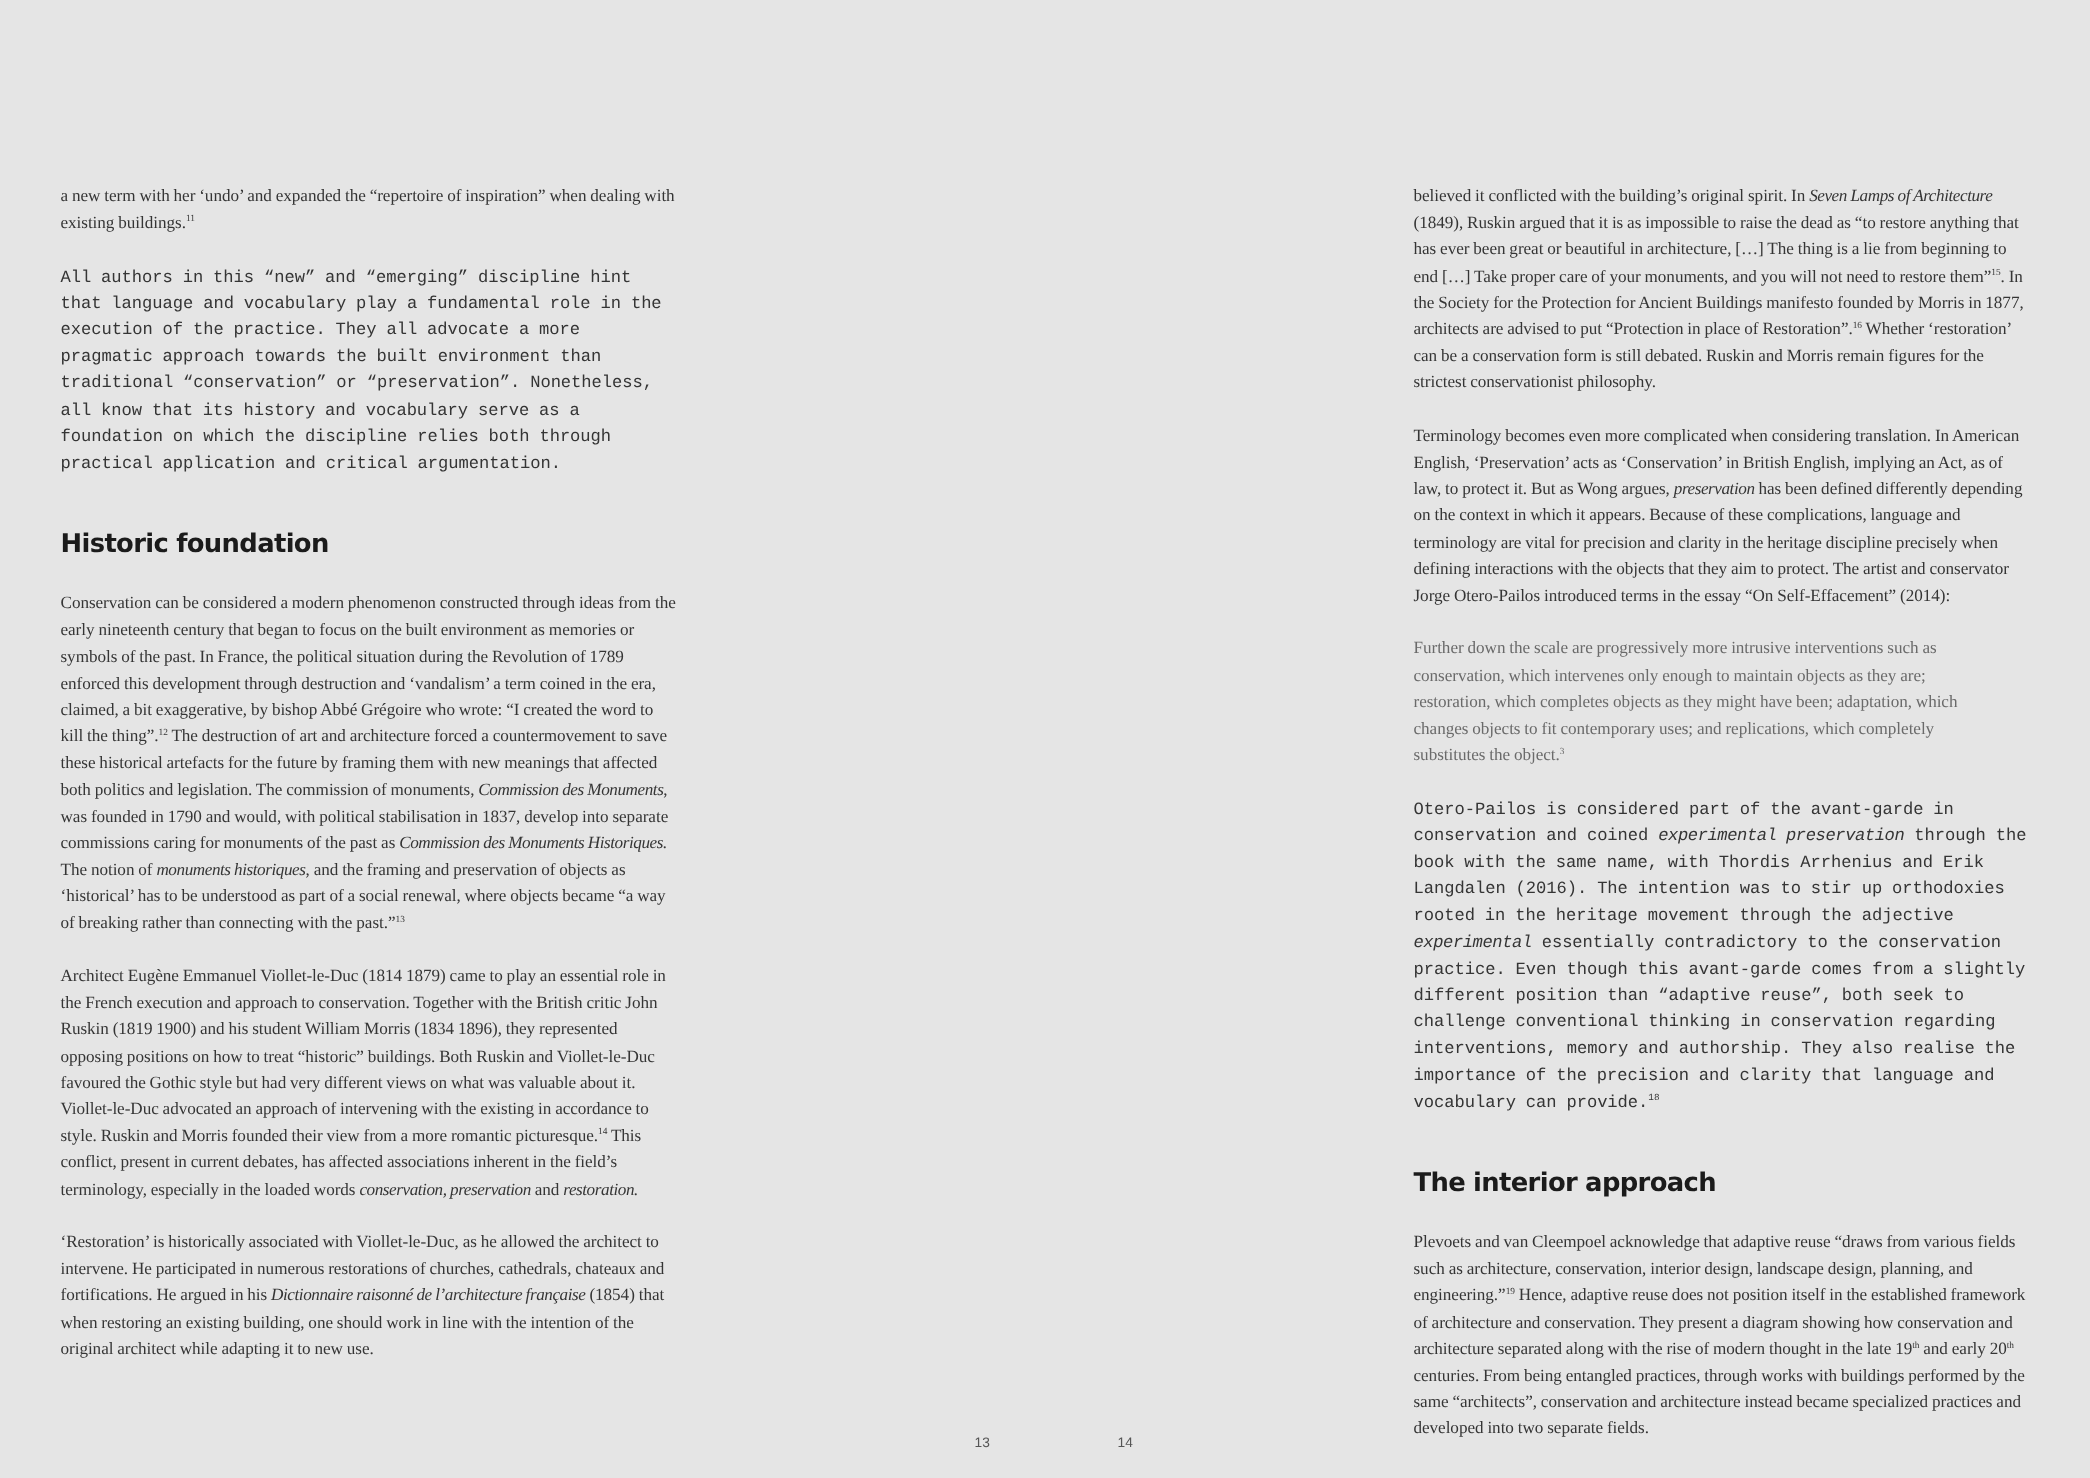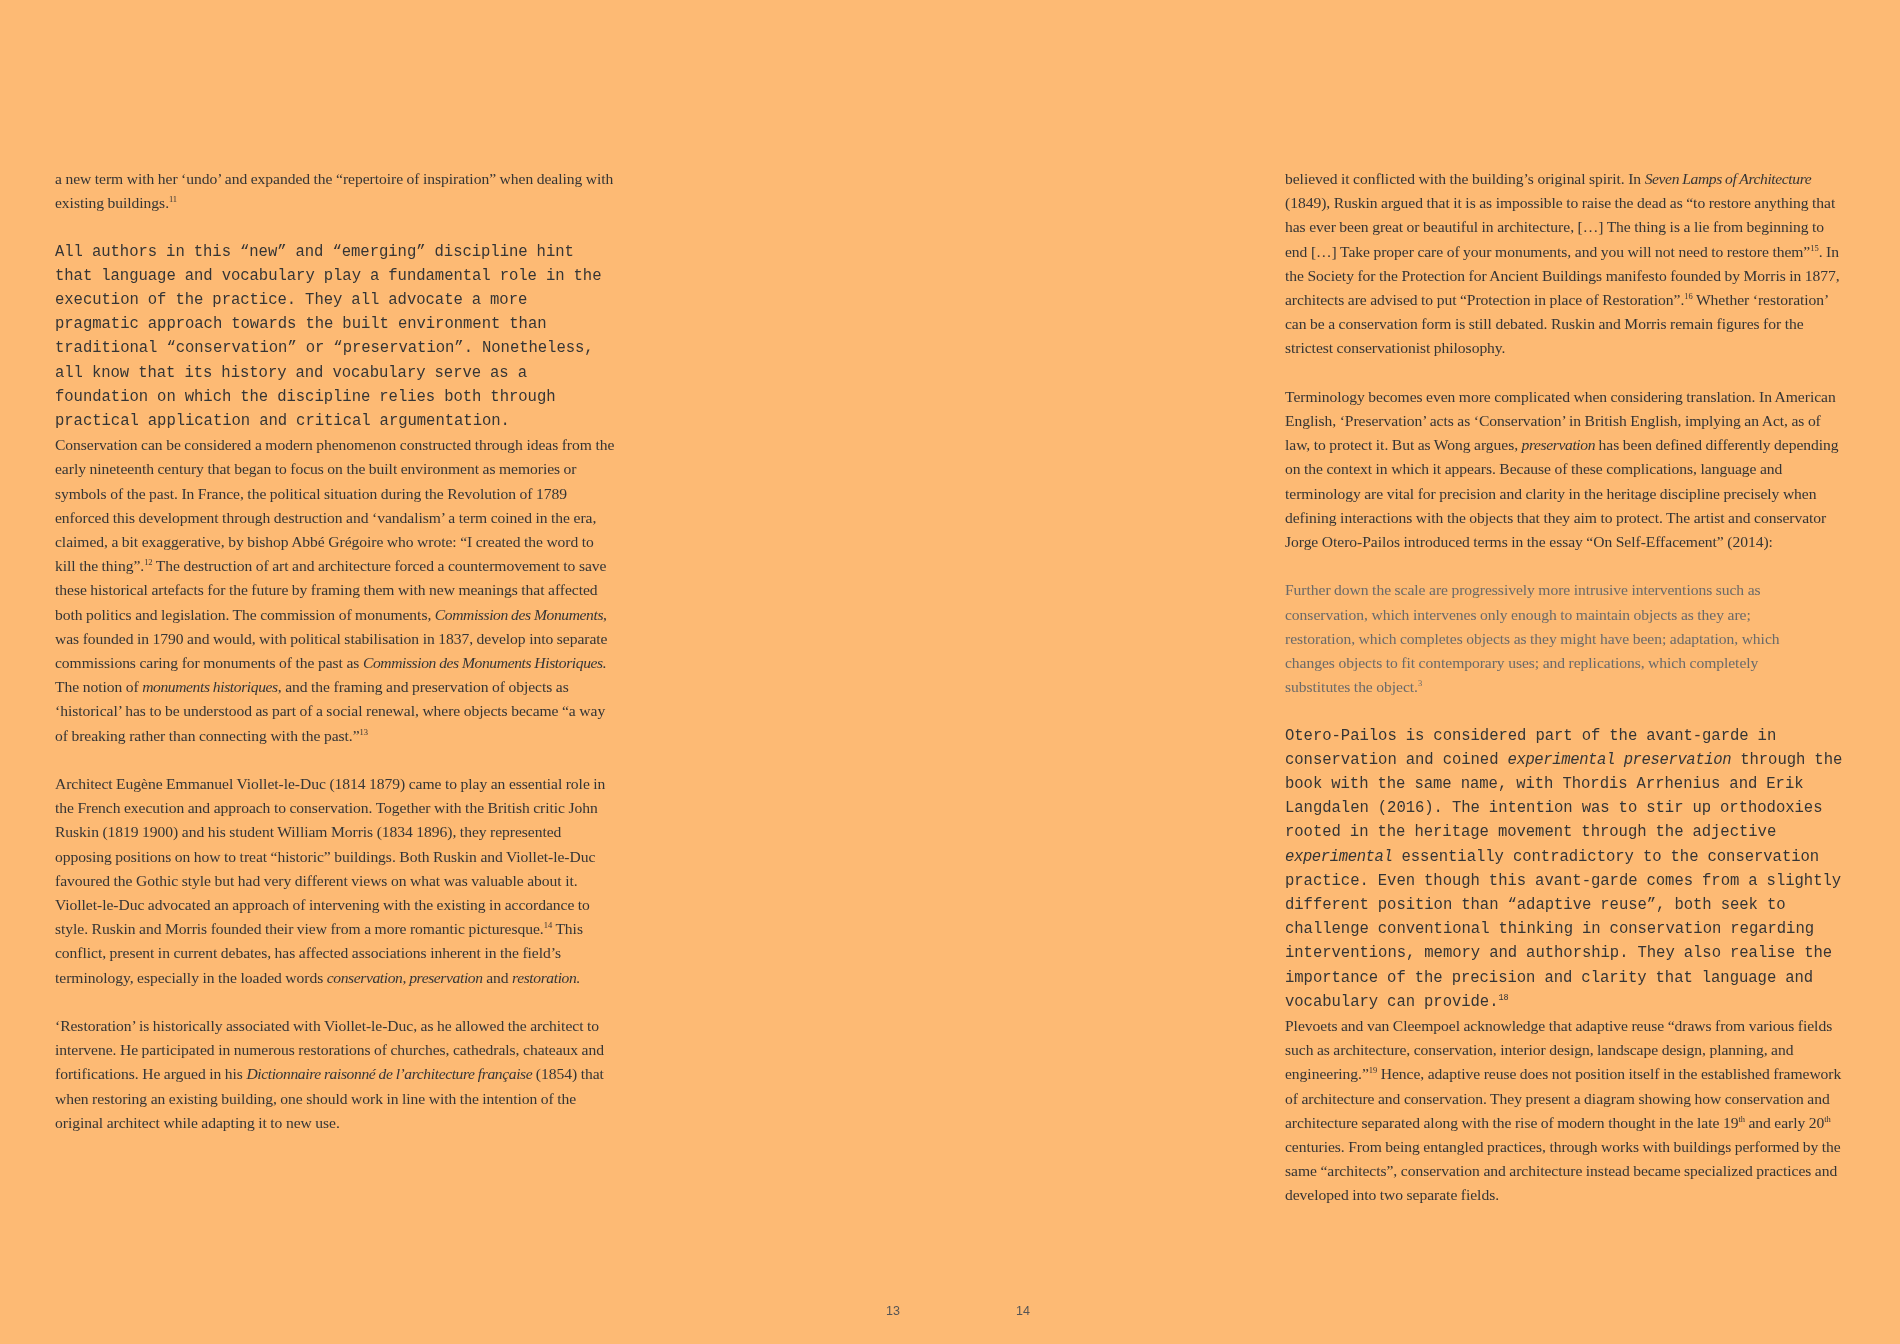--- a/index.html
+++ b/index.html
@@ -10,21 +10,21 @@
   body {
     width: 1900px;
     height: 1344px;
     position: relative;
     overflow: hidden;
   }
   .spread {
     position: absolute;
     left: 0; top: 0;
     width: 1900px; height: 1344px;
-    background: #fdba74;
+    background: #e5e5e5;
   }
   .column {
     position: absolute;
     top: 167px;
     width: 560px;
     font-family: "Liberation Serif", "DejaVu Serif", serif;
     font-size: 15.6px;
     line-height: 24.2px;
     color: #353535;
     letter-spacing: -0.05px;
@@ -72,36 +72,38 @@
 </head>
 <body>
 
 <div class="spread">
 
   <div class="column col-left">
     <div>
         <p><span>a new term with her ‘undo’ and expanded the “repertoire of inspiration” when dealing with existing buildings.</span><sup>11</sup></p>
         <p class="last"><span>All authors in this “new” and “emerging” discipline hint that language and vocabulary play a fundamental role in the execution of the practice. They all advocate a more pragmatic approach towards the built environment than traditional “conservation” or “preservation”. Nonetheless, all know that its history and vocabulary serve as a foundation on which the discipline relies    both through practical application and critical argumentation.</span></p>
       </div>
+    <h2 class="section-heading">Historic foundation</h2>
     <div>
         <p><span>Conservation can be considered a modern phenomenon constructed through ideas from the early nineteenth century that began to focus on the built environment as memories or symbols of the past. In France, the political situation during the Revolution of 1789 enforced this development through destruction and ‘vandalism’    a term coined in the era, claimed, a bit exaggerative, by bishop Abbé Grégoire who wrote: “I created the word to kill the thing”.</span><sup>12</sup><span> The destruction of art and architecture forced a countermovement to save these historical artefacts for the future by framing them with new meanings that affected both politics and legislation. The commission of monuments, </span><em>Commission des Monuments</em><span>, was founded in 1790 and would, with political stabilisation in 1837, develop into separate commissions caring for monuments of the past as </span><em>Commission des Monuments Historiques.</em><span> The notion of </span><em>monuments historiques</em><span>, and the framing and preservation of objects as ‘historical’ has to be understood as part of a social renewal, where objects became “a way of breaking rather than connecting with the past.”</span><sup>13</sup></p>
         <p><span>Architect Eugène Emmanuel Viollet-le-Duc (1814  1879) came to play an essential role in the French execution and approach to conservation. Together with the British critic John Ruskin (1819  1900) and his student William Morris (1834  1896), they represented opposing positions on how to treat “historic” buildings. Both Ruskin and Viollet-le-Duc favoured the Gothic style but had very different views on what was valuable about it. Viollet-le-Duc advocated an approach of intervening with the existing in accordance to style. Ruskin and Morris founded their view from a more romantic picturesque.</span><sup>14</sup><span> This conflict, present in current debates, has affected associations inherent in the field’s terminology, especially in the loaded words </span><em>conservation, preservation</em><span> and </span><em>restoration.</em></p>
         <p><span>‘Restoration’ is historically associated with Viollet-le-Duc, as he allowed the architect to intervene. He participated in numerous restorations of churches, cathedrals, chateaux and fortifications. He argued in his </span><em>Dictionnaire raisonné de l’architecture française</em><span> (1854) that when restoring an existing building, one should work in line with the intention of the original architect while adapting it to new use.</span></p>
       </div>
   </div>
 
   <div class="column col-right">
     <div>
         <p><span>believed it conflicted with the building’s original spirit. In </span><em>Seven Lamps of Architecture</em><span> (1849), Ruskin argued that it is as impossible to raise the dead as “to restore anything that has ever been great or beautiful in architecture, […] The thing is a lie from beginning to end […] Take proper care of your monuments, and you will not need to restore them”</span><sup>15</sup><span>. In the Society for the Protection for Ancient Buildings manifesto founded by Morris in 1877, architects are advised to put “Protection in place of Restoration”.</span><sup>16</sup><span> Whether ‘restoration’ can be a conservation form is still debated. Ruskin and Morris remain figures for the strictest conservationist philosophy.</span></p>
         <p><span>Terminology becomes even more complicated when considering translation. In American English, ‘Preservation’ acts as ‘Conservation’ in British English, implying an Act, as of law, to protect it. But as Wong argues, </span><em>preservation</em><span> has been defined differently depending on the context in which it appears. Because of these complications, language and terminology are vital for precision and clarity in the heritage discipline    precisely when defining interactions with the objects that they aim to protect. The artist and conservator Jorge Otero-Pailos introduced terms in the essay “On Self-Effacement” (2014):</span></p>
       </div>
     <p class="blockquote"><span>Further down the scale are progressively more intrusive interventions such as conservation, which intervenes only enough to maintain objects as they are; restoration, which completes objects as they might have been; adaptation, which changes objects to fit contemporary uses; and replications, which completely substitutes the object.</span><sup>3</sup></p>
     <div>
         <p class="last"><span>Otero-Pailos is considered part of the avant-garde in conservation and coined </span><em>experimental preservation</em><span> through the book with the same name, with Thordis Arrhenius and Erik Langdalen (2016). The intention was to stir up orthodoxies rooted in the heritage movement through the adjective </span><em>experimental</em><span>    essentially contradictory to the conservation practice. Even though this avant-garde comes from a slightly different position than “adaptive reuse”, both seek to challenge conventional thinking in conservation regarding interventions, memory and authorship. They also realise the importance of the precision and clarity that language and vocabulary can provide.</span><sup>18</sup></p>
       </div>
+    <h2 class="section-heading">The interior approach</h2>
     <div>
         <p><span>Plevoets and van Cleempoel acknowledge that adaptive reuse “draws from various fields such as architecture, conservation, interior design, landscape design, planning, and engineering.”</span><sup>19</sup><span> Hence, adaptive reuse does not position itself in the established framework of architecture and conservation. They present a diagram showing how conservation and architecture separated along with the rise of modern thought in the late 19</span><sup>th</sup><span> and early 20</span><sup>th</sup><span> centuries. From being entangled practices, through works with buildings performed by the same “architects”, conservation and architecture instead became specialized practices and developed into two separate fields.</span></p>
       </div>
   </div>
 
   <span class="page-number pn-left">13</span>
   <span class="page-number pn-right">14</span>
 </div>
 
 </body></html>

